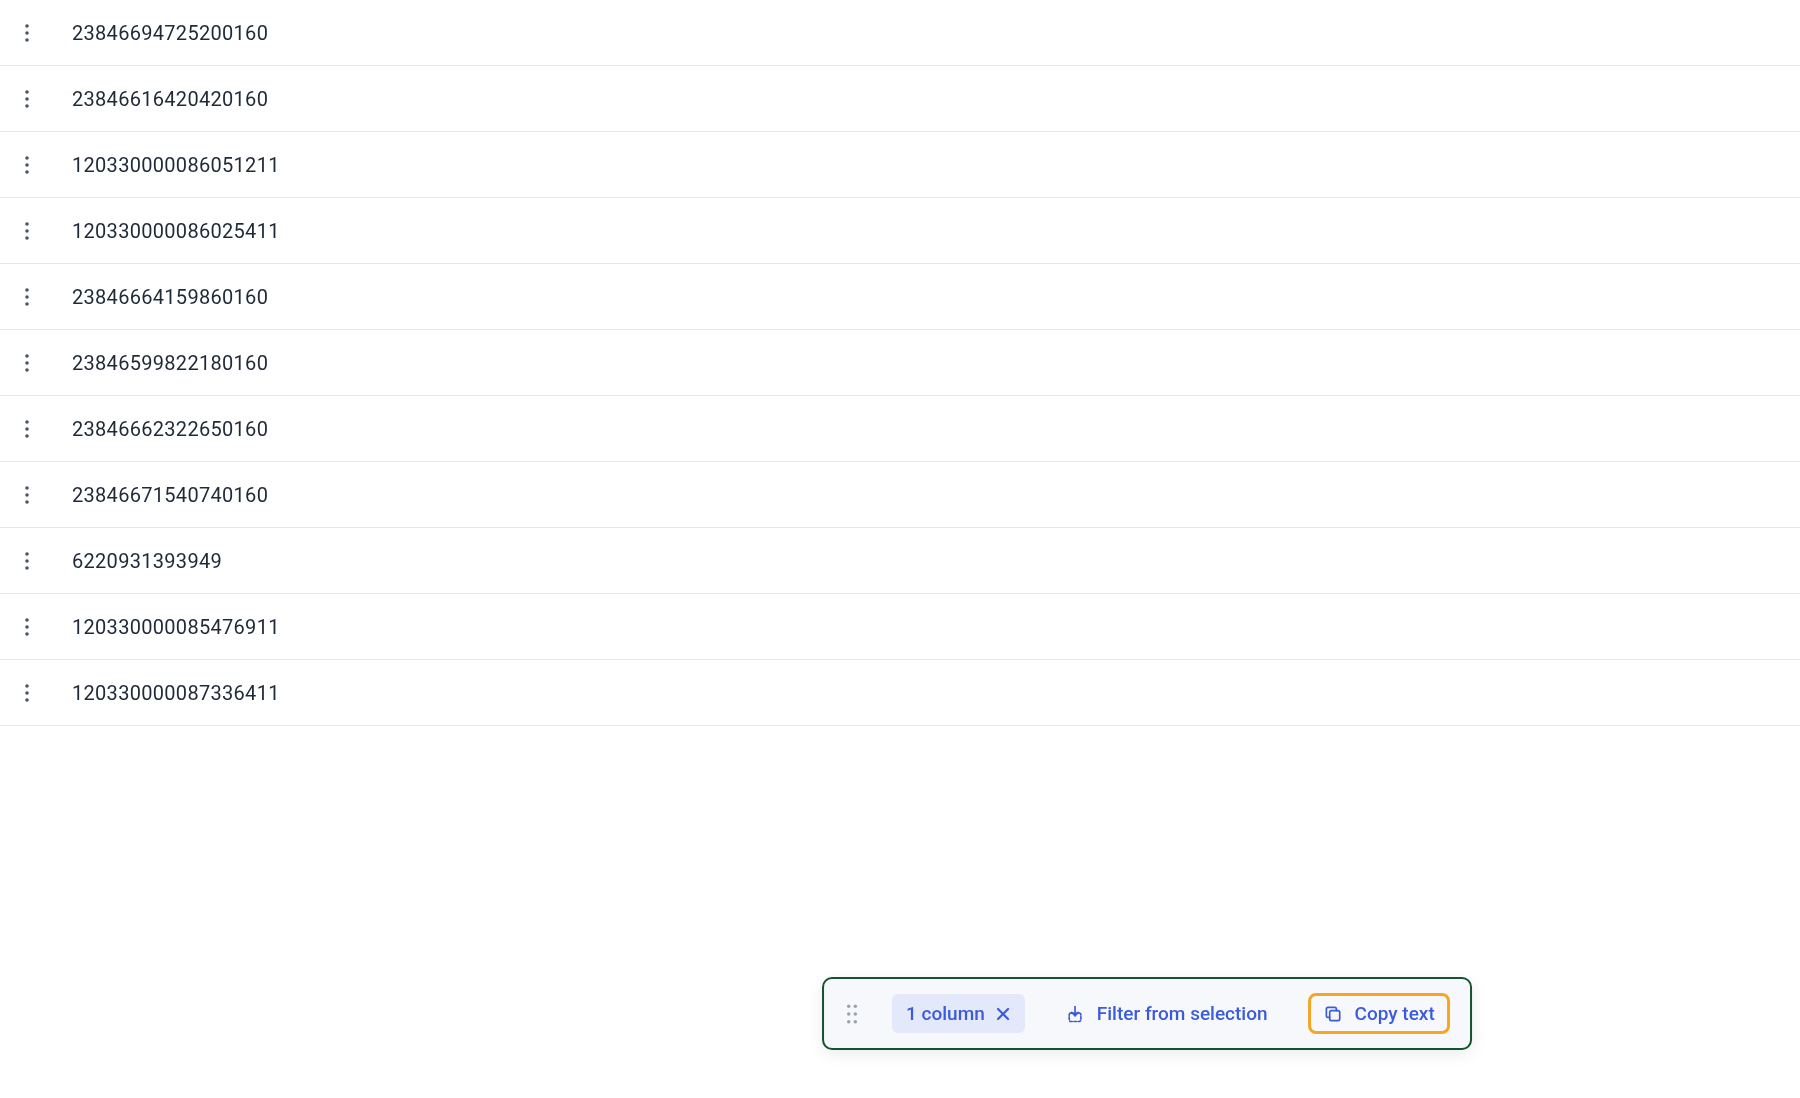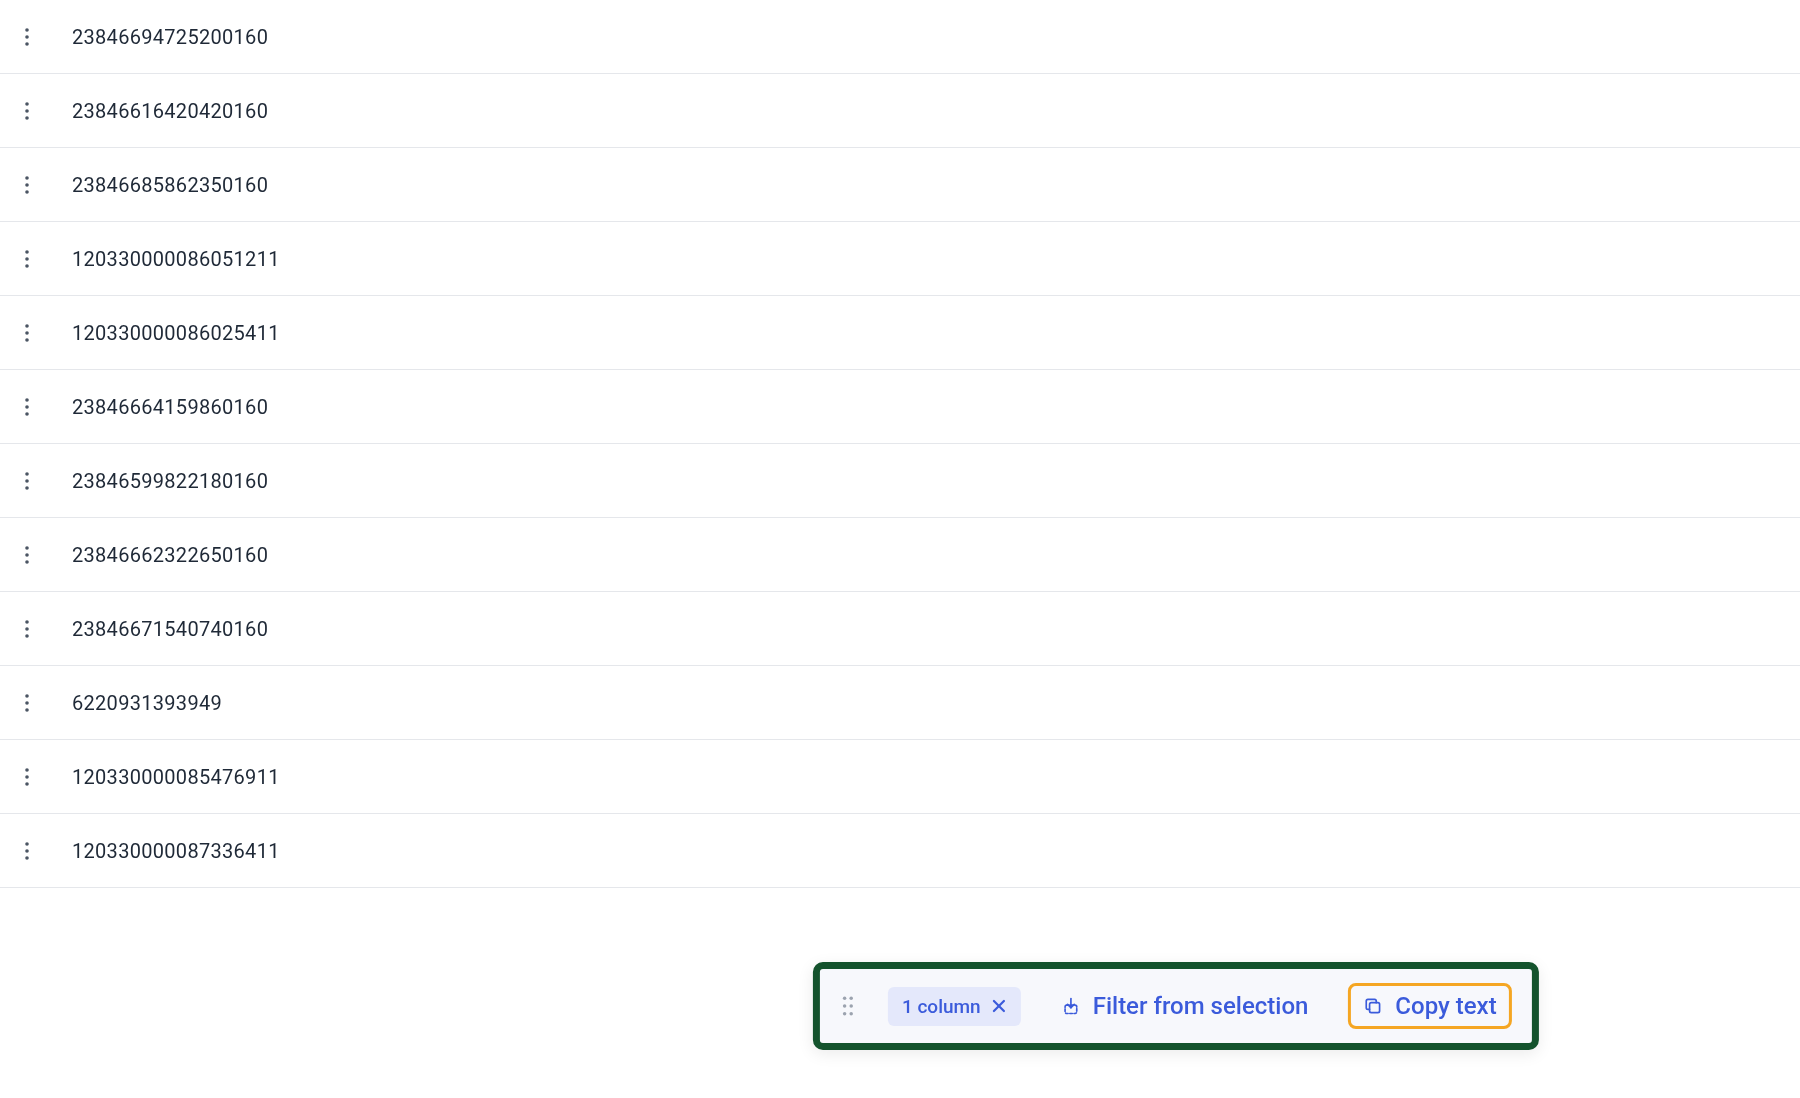--- a/index.html
+++ b/index.html
@@ -12,21 +12,21 @@
       background: #ffffff;
       color: #1a1a1a;
       font-size: 19px;
     }
     .table-container {
       width: 100%;
     }
     .table-row {
       display: flex;
       align-items: center;
-      height: 74px;
+      height: 66px;
       border-bottom: 1px solid #e5e7eb;
       padding-left: 18px;
     }
     .row-menu {
       width: 54px;
       display: flex;
       align-items: center;
       justify-content: flex-start;
       cursor: pointer;
       color: #4b5563;
@@ -42,21 +42,21 @@
     }
     .selection-toolbar {
       position: fixed;
       bottom: 48px;
       left: 50%;
       transform: translateX(-12%);
       display: flex;
       align-items: center;
       gap: 28px;
       background: #f7f8fc;
-      border: 7px solid #14532d;
+      border: 2px solid #14532d;
       border-radius: 10px;
       padding: 14px 20px;
       box-shadow: 0 4px 16px rgba(0,0,0,0.08);
     }
     .drag-handle {
       display: flex;
       align-items: center;
       color: #9ca3af;
       cursor: grab;
       padding-right: 4px;
@@ -84,21 +84,21 @@
     .chip-close svg {
       width: 16px;
       height: 16px;
       stroke: #3b5bdb;
     }
     .toolbar-action {
       display: flex;
       align-items: center;
       gap: 12px;
       color: #3b5bdb;
-      font-size: 24px;
+      font-size: 19px;
       font-weight: 500;
       cursor: pointer;
       padding: 8px 12px;
       border-radius: 6px;
     }
     .toolbar-action svg {
       width: 20px;
       height: 20px;
     }
     .copy-highlight {
@@ -124,30 +124,20 @@
     </div>
     <div class="table-row">
       <div class="row-menu">
         <svg viewBox="0 0 4 18" fill="currentColor">
           <circle cx="2" cy="2" r="1.8"></circle>
           <circle cx="2" cy="9" r="1.8"></circle>
           <circle cx="2" cy="16" r="1.8"></circle>
         </svg>
       </div>
       <div class="row-value">23846616420420160</div>
-    </div>
-    <div class="table-row">
-      <div class="row-menu">
-        <svg viewBox="0 0 4 18" fill="currentColor">
-          <circle cx="2" cy="2" r="1.8"></circle>
-          <circle cx="2" cy="9" r="1.8"></circle>
-          <circle cx="2" cy="16" r="1.8"></circle>
-        </svg>
-      </div>
-      <div class="row-value">23846685862350160</div>
     </div>
     <div class="table-row">
       <div class="row-menu">
         <svg viewBox="0 0 4 18" fill="currentColor">
           <circle cx="2" cy="2" r="1.8"></circle>
           <circle cx="2" cy="9" r="1.8"></circle>
           <circle cx="2" cy="16" r="1.8"></circle>
         </svg>
       </div>
       <div class="row-value">120330000086051211</div>

